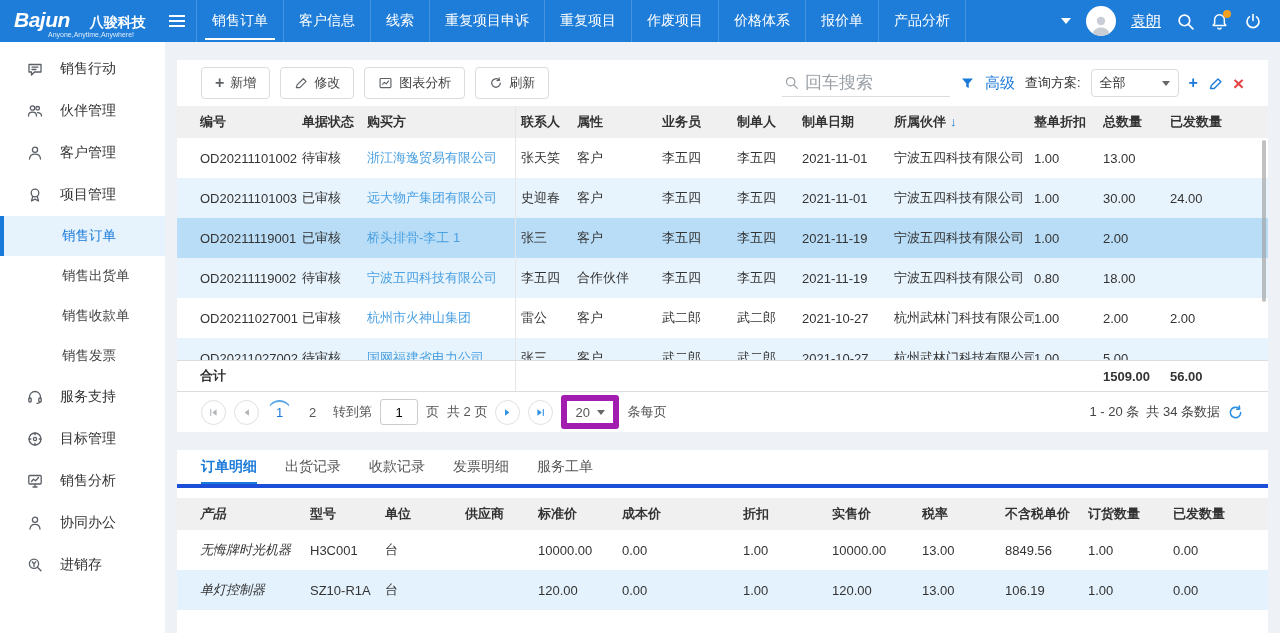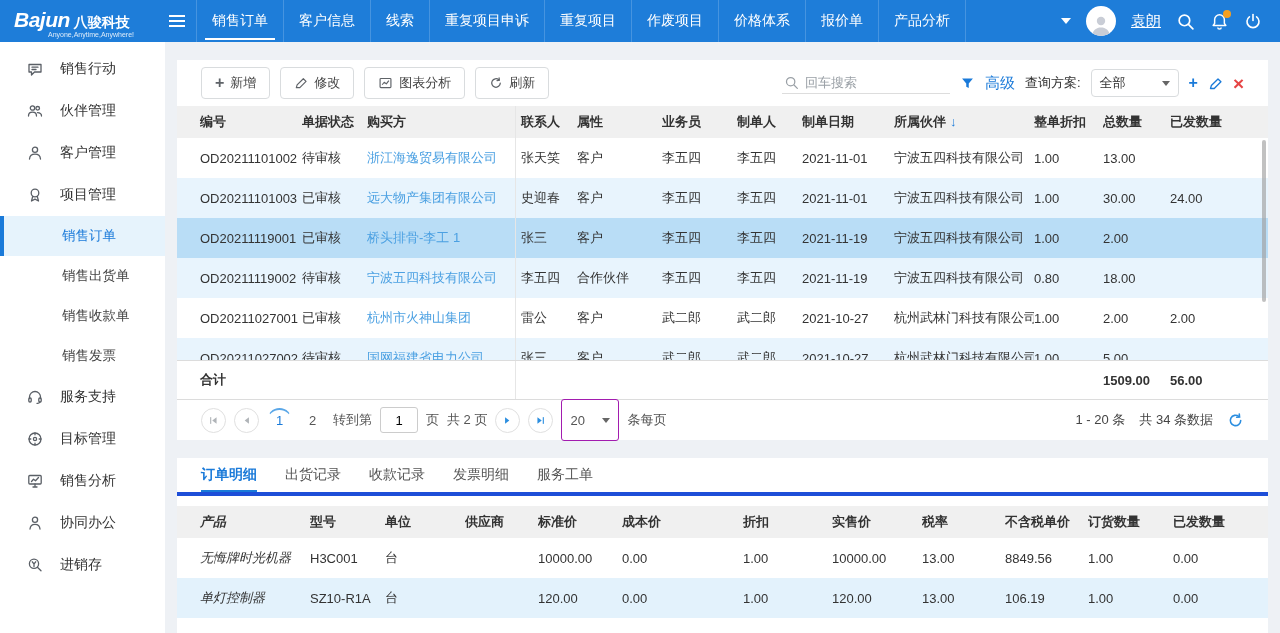--- a/index.html
+++ b/index.html
@@ -3,21 +3,21 @@
 <meta charset="utf-8">
 <style>
   * { box-sizing: border-box; margin: 0; padding: 0; }
   html,body { width:1280px; height:633px; overflow:hidden;
     font-family:"Liberation Sans","DejaVu Sans",sans-serif; background:#eef1f5; color:#333; }
   svg { display:block; }
 
   
   .topbar { height:42px; background:#1e7dd9; display:flex; align-items:stretch; color:#fff; }
   .logo { width:158px; padding:4px 0 0 14px; display:flex; flex-direction:column; justify-content:center; }
-  .logo-row { display:flex; align-items:baseline; gap:4px; }
+  .logo-row { display:flex; align-items:baseline; gap:20px; }
   .logo-en { font-size:21px; font-weight:bold; font-style:italic; letter-spacing:-.5px; }
   .logo-cn { font-size:14px; font-weight:bold; }
   .logo-tag { font-size:7px; color:rgba(255,255,255,.85); margin-top:-1px; padding-left:34px; }
   .burger { width:38px; display:flex; flex-direction:column; gap:3px; justify-content:center; align-items:center; cursor:pointer; }
   .burger i { display:block; width:16px; height:2px; background:#fff; }
   .tabs { display:flex; align-items:stretch; }
   .tab { position:relative; display:flex; align-items:center; padding:0 15px; font-size:14px;
          border-left:1px solid rgba(255,255,255,.18); cursor:pointer; white-space:nowrap; }
   .tab:last-child { border-right:1px solid rgba(255,255,255,.18); }
   .tab.active::after { content:""; position:absolute; left:8px; right:8px; bottom:2px; height:2px; background:#fff; }
@@ -40,21 +40,21 @@
   .panel { background:#fff; }
 
   
   .toolbar { display:flex; align-items:center; padding:7px 24px; height:46px; }
   .btn { display:inline-flex; align-items:center; gap:6px; height:32px; padding:0 13px; margin-right:10px;
          background:#fff; border:1px solid #d9dcde; border-radius:4px; font-size:13px; color:#444; cursor:pointer; }
   .btn svg, .btn .plus { color:#5f6368; }
   .plus { font-size:16px; font-weight:bold; line-height:1; }
   .tb-right { margin-left:auto; display:flex; align-items:center; gap:10px; }
   .search-box { display:flex; align-items:center; gap:6px; border-bottom:1px solid #ddd; padding:3px 2px; width:168px; color:#9aa0a6; }
-  .search-box input { border:none; outline:none; font-size:13px; width:125px; color:#ec4899; font-family:inherit; }
+  .search-box input { border:none; outline:none; font-size:17px; width:125px; color:#ec4899; font-family:inherit; }
   .search-box input::placeholder { color:#9aa0a6; }
   .adv-link { color:#1a7ad9; font-size:15px; cursor:pointer; }
   .q-label { font-size:13px; color:#333; }
   .select { display:flex; align-items:center; justify-content:space-between; width:88px; height:28px; padding:0 8px;
             border:1px solid #d9dcde; border-radius:4px; font-size:13px; cursor:pointer; background:#fff; }
   .caret-d { width:0; height:0; border-left:4px solid transparent; border-right:4px solid transparent; border-top:5px solid #666; }
   .ico-blue { color:#1a7ad9; cursor:pointer; }
   .x-red { color:#e64545; font-size:19px; font-weight:bold; line-height:1; cursor:pointer; }
 
   
@@ -63,30 +63,30 @@
   .orow .cell { padding-right:6px; white-space:nowrap; overflow:hidden; }
   .orow .cell:first-child { padding-left:23px; }
   .orow .cell:nth-child(4) { border-left:1px solid #e6e6e6; padding-left:5px; align-self:stretch; display:flex; align-items:center; }
   .ohead { height:32px; background:#f0f0f0; font-weight:bold; color:#333; }
   .obody { position:relative; height:222px; overflow:hidden; }
   .obody div.orow:nth-of-type(even) { background:#e8f4fd; }
   .obody div.orow.selected { background:#b9ddf6; }
   .cell.link { color:#4ba0e2; cursor:pointer; }
   .sort-arrow { color:#1a7ad9; font-weight:bold; margin-left:4px; }
   .vscroll { position:absolute; right:2px; top:2px; width:4px; height:162px; background:#9f9f9f; border-radius:2px; opacity:.65; }
-  .totrow { border-top:1px solid #dcdcdc; border-bottom:1px solid #dcdcdc; height:40px; font-weight:bold; }
+  .totrow { border-top:1px solid #dcdcdc; border-bottom:1px solid #dcdcdc; height:32px; font-weight:bold; }
 
   
   .pager { display:flex; align-items:center; height:40px; padding:0 24px; font-size:13px; color:#555; gap:8px; }
   .pg-btn { width:25px; height:25px; border:1px solid #e0e0e0; border-radius:50%; display:flex; align-items:center; justify-content:center; cursor:pointer; background:#fff; }
   .pg-num { width:25px; height:25px; border-radius:50%; display:flex; align-items:center; justify-content:center; cursor:pointer; font-size:13px; }
   .pg-num.cur { color:#1a7ad9; border:1px solid transparent; border-top:2px solid #5aa7e8; }
   .goto-input { width:38px; height:26px; border:1px solid #ccc; border-radius:3px; text-align:center; font-size:13px; font-family:inherit; outline:none; }
-  .pp-select { display:flex; align-items:center; justify-content:space-between; width:58px; height:42px; padding:0 8px; border:1px solid #a21caf; border-radius:3px; background:#fff; cursor:pointer; }
-  .pg-right { margin-left:auto; display:flex; align-items:center; gap:14px; color:#444;justify-content:space-between; } .ico-bluep { color:#2b8ee0; }
+  .pp-select { display:flex; align-items:center; justify-content:space-between; width:58px; height:34px; padding:0 8px; border:6px solid #a21caf; border-radius:3px; background:#fff; cursor:pointer; }
+  .pg-right { margin-left:auto; display:flex; align-items:center; gap:7px; color:#444;justify-content:space-between; } .ico-bluep { color:#2b8ee0; }
 
   
   .detail { margin-top:18px; flex:1; }
   .dtabs { display:flex; gap:28px; padding:0 24px; height:38px; align-items:center; border-bottom:4px solid #1d4ed8; }
   .dtab { font-size:14px; color:#555; cursor:pointer; height:100%; display:flex; align-items:center; position:relative; }
   .dtab.active { color:#1a7ad9; font-weight:bold; }
   .dtab.active::after { content:""; position:absolute; left:0; right:0; bottom:0; height:2px; background:#1a7ad9; }
   .drow { display:grid; grid-template-columns:133px 75px 80px 73px 84px 121px 89px 90px 83px 83px 85px minmax(0,1fr);
           align-items:center; height:40px; font-size:13px; }
   .drow .cell { padding-right:6px; white-space:nowrap; overflow:hidden; }

